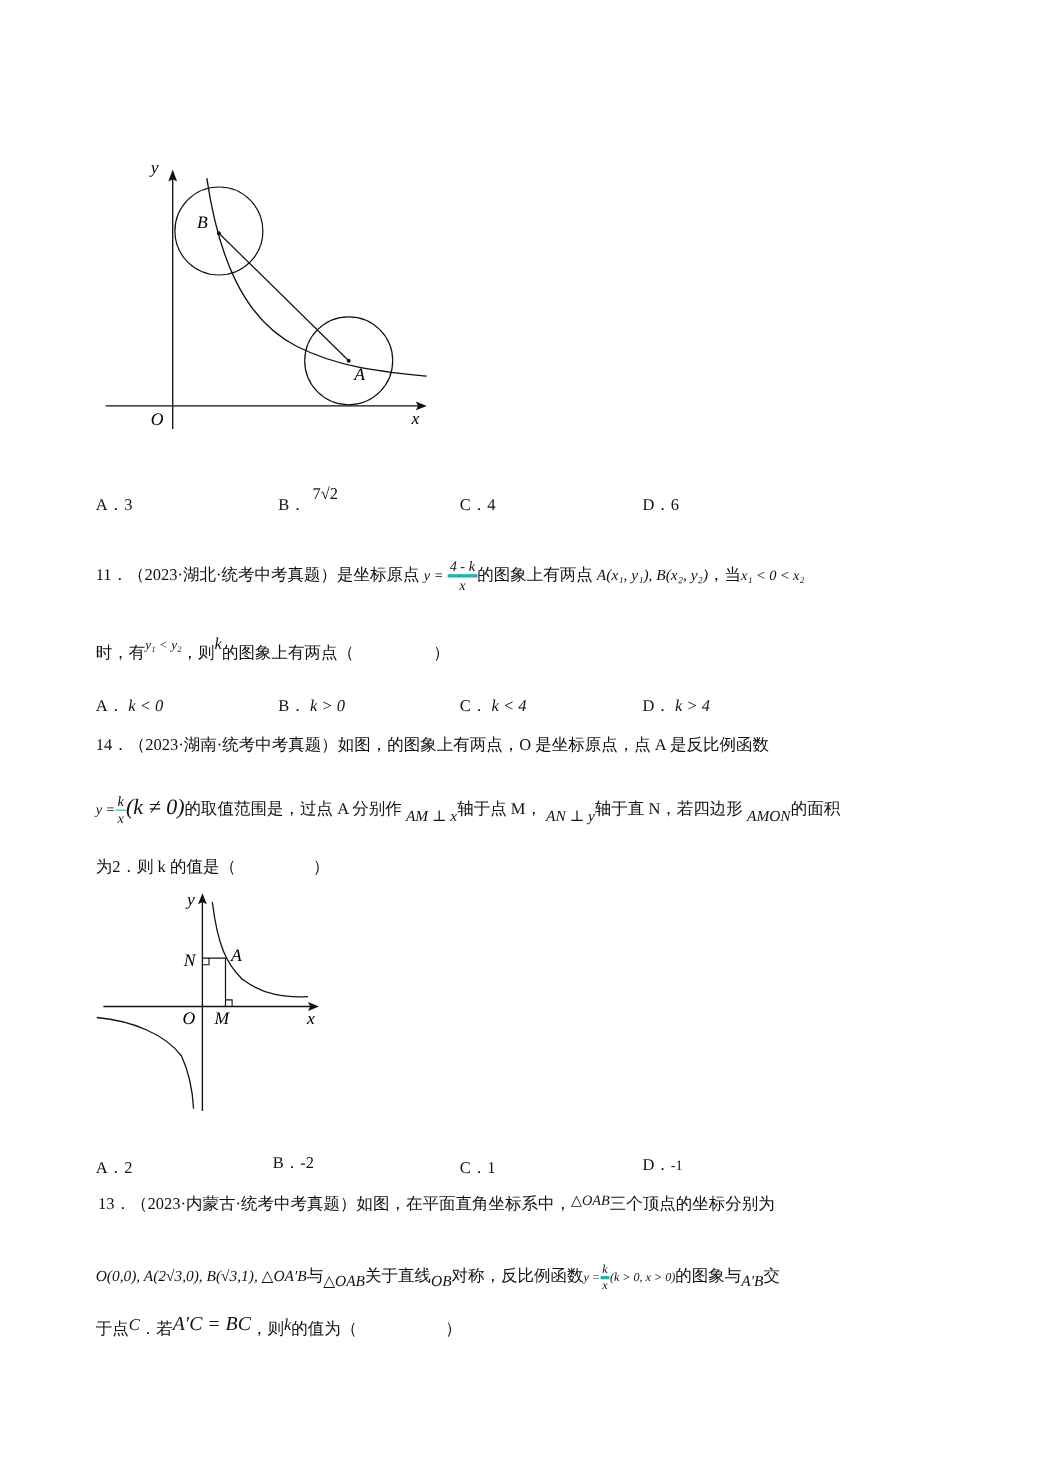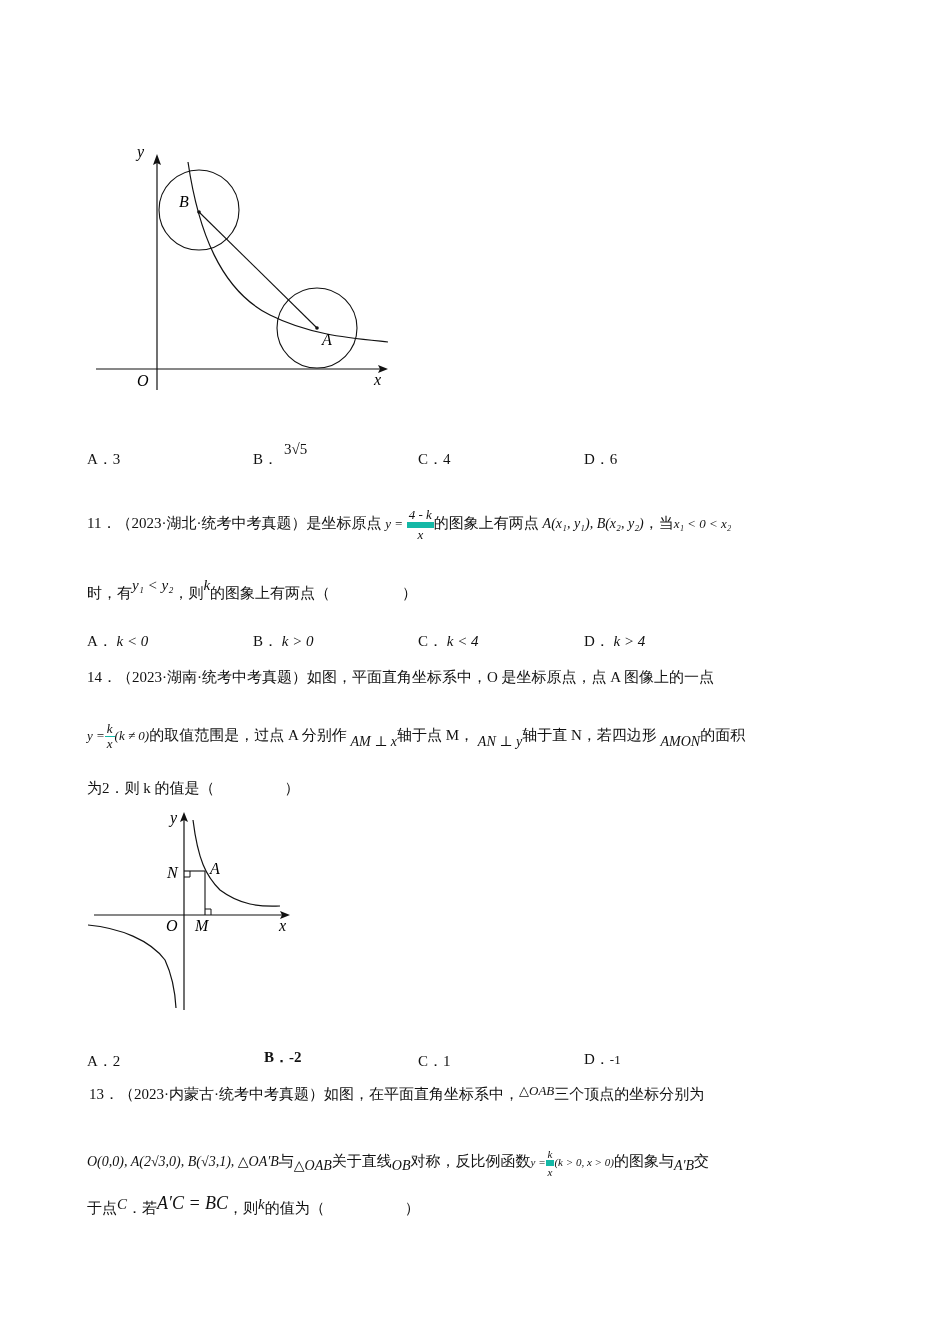--- a/index.html
+++ b/index.html
@@ -2,21 +2,21 @@
 <html><head>
 <meta charset="utf-8">
 <style>
   html,body{margin:0;padding:0;background:#ffffff;}
   body{width:950px;height:1344px;position:relative;overflow:hidden;
        font-family:"Liberation Serif","DejaVu Serif",serif;color:#111;font-size:15px;}
   .abs{position:absolute;white-space:nowrap;}
   .it{font-style:italic;}
   .opt{position:absolute;font-size:15px;}
   .frac{display:inline-block;vertical-align:middle;text-align:center;font-style:italic;font-size:13px;line-height:14px;}
-  .frac .num{display:block;border-bottom:6px solid #14b8a6;padding:0 2px;}
+  .frac .num{display:block;border-bottom:3px solid #14b8a6;padding:0 2px;}
   .frac .den{display:block;}
   svg text{font-family:"Liberation Serif",serif;font-style:italic;}
 </style>
 </head>
 <body>
 
 <svg class="abs" style="left:90px;top:140px;" width="310" height="250" viewBox="90 140 310 250">
 
   <line x1="96" y1="369" x2="384" y2="369" stroke="#111" stroke-width="1.2"></line>
   <polygon points="388,369 378,365 380,369 378,373" fill="#111"></polygon>
@@ -35,51 +35,51 @@
   <text x="137" y="157" font-size="16">y</text>
   <text x="374" y="385" font-size="16">x</text>
   <text x="137" y="386" font-size="16">O</text>
 </svg>
 
 <div>
   <div class="opt" style="left:87px;top:450px;">
     <span>A．</span><span>3</span>
   </div>
   <div class="opt" style="left:253px;top:450px;">
-    <span>B．</span><span style="position:relative;top:-10px;margin-left:6px;">3√5</span>
+    <span>B．</span><span style="position:relative;top:-10px;margin-left:6px;">7√2</span>
   </div>
   <div class="opt" style="left:418px;top:450px;">
     <span>C．</span><span>4</span>
   </div>
   <div class="opt" style="left:584px;top:450px;">
     <span>D．</span><span>6</span>
   </div>
 </div>
 
 <div class="abs" style="left:87px;top:508px;">
   <span>11．</span><span>（2023·湖北·统考中考真题）</span><span>是坐标原点</span>
   <span class="it" style="font-size:13px;">y =</span>
   <span class="frac"><span class="num">4 - k</span><span class="den">x</span></span><span>的图象上有两点</span>
   <span class="it" style="font-size:14px;">A(x₁, y₁), B(x₂, y₂)</span><span>，当</span><span class="it" style="font-size:13px;">x₁ &lt; 0 &lt; x₂</span>
 </div>
 <div class="abs" style="left:87px;top:584px;">
-  <span>时，有</span><span class="it" style="font-size:15px;position:relative;top:-8px;">y₁ &lt; y₂</span><span>，则</span><span class="it" style="position:relative;top:-8px;">k</span><span>的图象上有两点（</span><span style="display:inline-block;width:72px;"></span><span>）</span>
+  <span>时，有</span><span class="it" style="font-size:12px;position:relative;top:-8px;">y₁ &lt; y₂</span><span>，则</span><span class="it" style="position:relative;top:-8px;">k</span><span>的图象上有两点（</span><span style="display:inline-block;width:72px;"></span><span>）</span>
 </div>
 <div>
   <div class="opt" style="left:87px;top:632px;"><span>A．</span> <span class="it">k &lt; 0</span></div>
   <div class="opt" style="left:253px;top:632px;"><span>B．</span> <span class="it">k &gt; 0</span></div>
   <div class="opt" style="left:418px;top:632px;"><span>C．</span> <span class="it">k &lt; 4</span></div>
   <div class="opt" style="left:584px;top:632px;"><span>D．</span> <span class="it">k &gt; 4</span></div>
 </div>
 
 <div class="abs" style="left:87px;top:668px;">
-  <span>14．</span><span>（2023·湖南·统考中考真题）</span><span>如图，平面直角坐标系中，O 是坐标原点，点 A 图像上的一点</span>
+  <span>14．</span><span>（2023·湖南·统考中考真题）</span><span>如图，的图象上有两点，O 是坐标原点，点 A 是反比例函数</span>
 </div>
 <div class="abs" style="left:87px;top:722px;">
-  <span class="it" style="font-size:13px;">y =</span><span class="frac"><span class="num" style="border-bottom-width:1px;">k</span><span class="den">x</span></span><span class="it" style="font-size:13px;">(k ≠ 0)</span><span>的取值范围是，过点 A 分别作</span>
+  <span class="it" style="font-size:13px;">y =</span><span class="frac"><span class="num" style="border-bottom-width:1px;">k</span><span class="den">x</span></span><span class="it" style="font-size:20px;">(k ≠ 0)</span><span>的取值范围是，过点 A 分别作</span>
   <span class="it" style="font-size:14px;position:relative;top:6px;">AM ⊥ x</span><span>轴于点 M，</span>
   <span class="it" style="font-size:14px;position:relative;top:6px;">AN ⊥ y</span><span>轴于直 N，若四边形</span>
   <span class="it" style="font-size:14px;position:relative;top:6px;">AMON</span><span>的面积</span>
 </div>
 <div class="abs" style="left:87px;top:779px;">
   <span>为2．则 k 的值是（</span><span style="display:inline-block;width:70px;"></span><span>）</span>
 </div>
 
 <svg class="abs" style="left:85px;top:805px;" width="215" height="210" viewBox="85 805 215 210">
   <line x1="94" y1="915" x2="285" y2="915" stroke="#111" stroke-width="1.2"></line>
@@ -95,21 +95,21 @@
   <text x="170" y="823" font-size="16">y</text>
   <text x="279" y="931" font-size="16">x</text>
   <text x="166" y="931" font-size="16">O</text>
   <text x="167" y="878" font-size="16">N</text>
   <text x="210" y="874" font-size="16">A</text>
   <text x="195" y="931" font-size="16">M</text>
 </svg>
 
 <div>
   <div class="opt" style="left:87px;top:1052px;text-align:right;"><span>A．</span><span>2</span></div>
-  <div class="opt" style="left:264px;top:1048px;font-weight:bold;"><span>B．</span><span>-2</span></div>
+  <div class="opt" style="left:248px;top:1048px;"><span>B．</span><span>-2</span></div>
   <div class="opt" style="left:418px;top:1052px;"><span>C．</span><span>1</span></div>
   <div class="opt" style="left:584px;top:1050px;"><span>D．</span><span style="font-size:13px;">-1</span></div>
 </div>
 
 <div class="abs" style="left:89px;top:1085px;">
   <span>13．</span><span>（2023·内蒙古·统考中考真题）</span><span>如图，在平面直角坐标系中，</span><span class="it" style="font-size:13px;position:relative;top:-4px;">△OAB</span><span>三个顶点的坐标分别为</span>
 </div>
 <div class="abs" style="left:87px;top:1148px;">
   <span class="it" style="font-size:14px;">O(0,0), A(2√3,0), B(√3,1), △OA′B</span><span>与</span><span class="it" style="font-size:14px;position:relative;top:4px;">△OAB</span><span>关于直线</span><span class="it" style="font-size:14px;position:relative;top:4px;">OB</span><span>对称，反比例函数</span><span class="it" style="font-size:11px;">y =</span><span class="frac" style="font-size:11px;line-height:12px;"><span class="num">k</span><span class="den">x</span></span><span class="it" style="font-size:11px;">(k &gt; 0, x &gt; 0)</span><span>的图象与</span><span class="it" style="font-size:14px;position:relative;top:4px;">A′B</span><span>交</span>
 </div>

